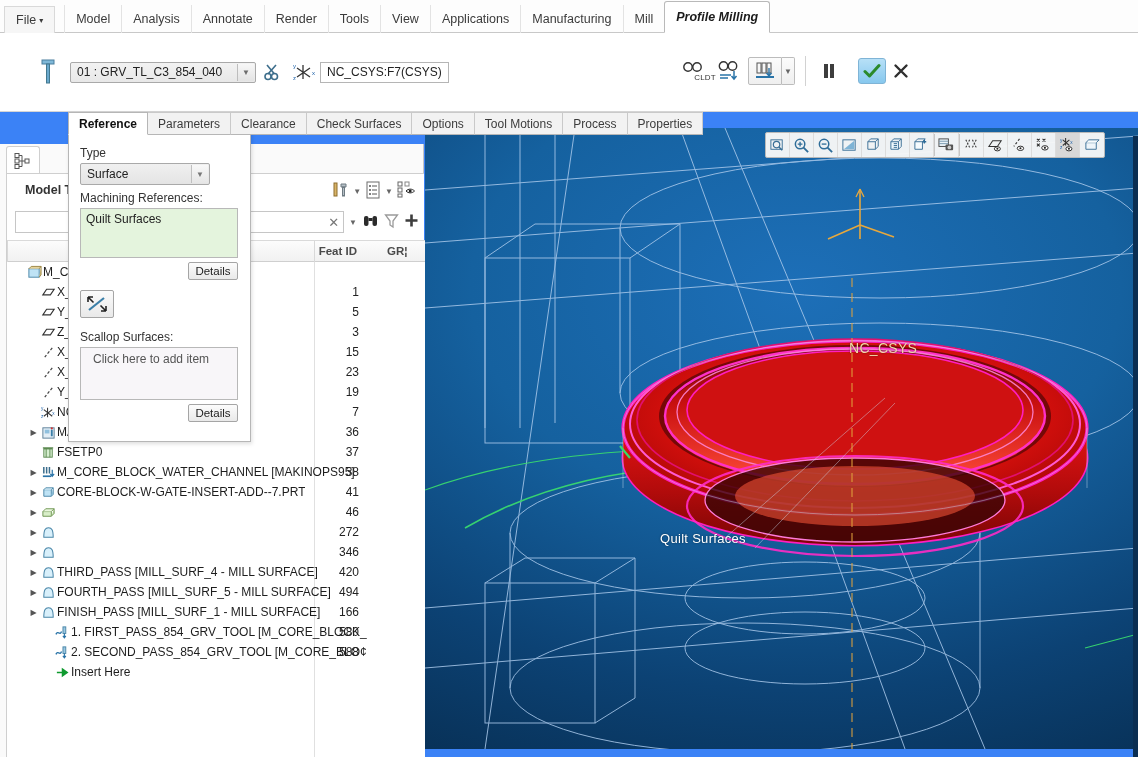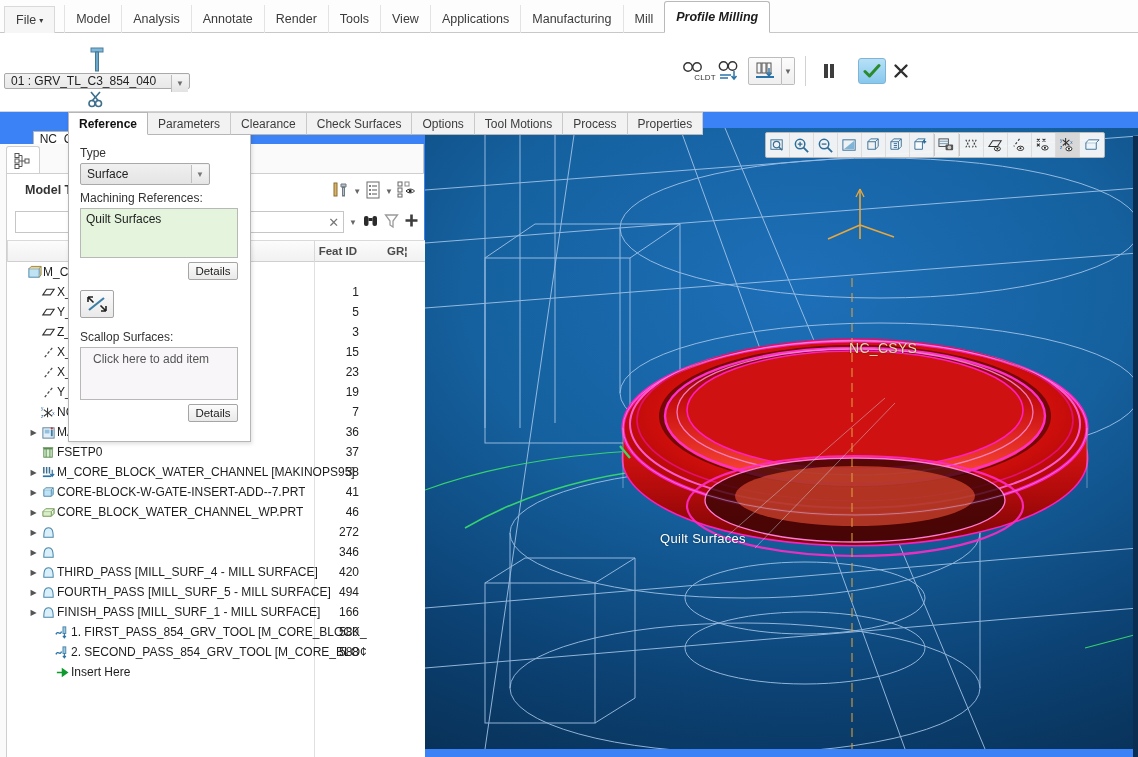--- a/index.html
+++ b/index.html
@@ -231,21 +231,21 @@
         <div class="rtab"><span>View</span></div>
         <div class="rtab"><span>Applications</span></div>
         <div class="rtab"><span>Manufacturing</span></div>
         <div class="rtab"><span>Mill</span></div>
         <div class="rtab active"><span>Profile Milling</span></div>
       </div>
   </div>
 
   <div class="dashboard">
 
-    <div class="dash-row" style="left:4px;flex-direction:column;">
+    <div class="dash-row" style="left:26px;">
       <div class="tool-icon-wrap">
         <svg width="18" height="26" viewBox="0 0 18 26">
           <rect x="3" y="1" width="12" height="4" fill="#7fb8d8" stroke="#4a7e9e"></rect>
           <rect x="7.5" y="5" width="3" height="19" fill="#6aa9cd" stroke="#43788f"></rect>
         </svg>
       </div>
       <div class="combo">
         <span>01 : GRV_TL_C3_854_040</span>
         <span class="cbtn">▼</span>
       </div>
@@ -543,21 +543,20 @@
             </div>
             <div class="trow" style="padding-left: 20px;">
               <span class="arrow">▶</span>
               <span class="ticon">
                 <svg width="15" height="15" viewBox="0 0 16 16">
                   <path d="M2 7 L2 12 L11 12 L11 7 Z" fill="#d9eec9" stroke="#6d9450"></path>
                   <path d="M2 7 L5 4 L14 4 L11 7" fill="#eaf7de" stroke="#6d9450"></path>
                   <path d="M14 4 L14 9 L11 12" fill="#c3e0ab" stroke="#6d9450"></path>
                 </svg>
               </span>
-              <span class="tlabel">CORE_BLOCK_WATER_CHANNEL_WP.PRT</span>
               <span class="tfeat">46</span>
             </div>
             <div class="trow" style="padding-left: 20px;">
               <span class="arrow">▶</span>
               <span class="ticon">
                 <svg width="15" height="15" viewBox="0 0 16 16">
                   <path d="M3 13 C3 5 4.5 3 8 3 C11.5 3 13 5 13 13 Z" fill="#d9f0fb" stroke="#4a86a8" stroke-width="1.1"></path>
                 </svg>
               </span>
               <span class="tfeat">272</span>

